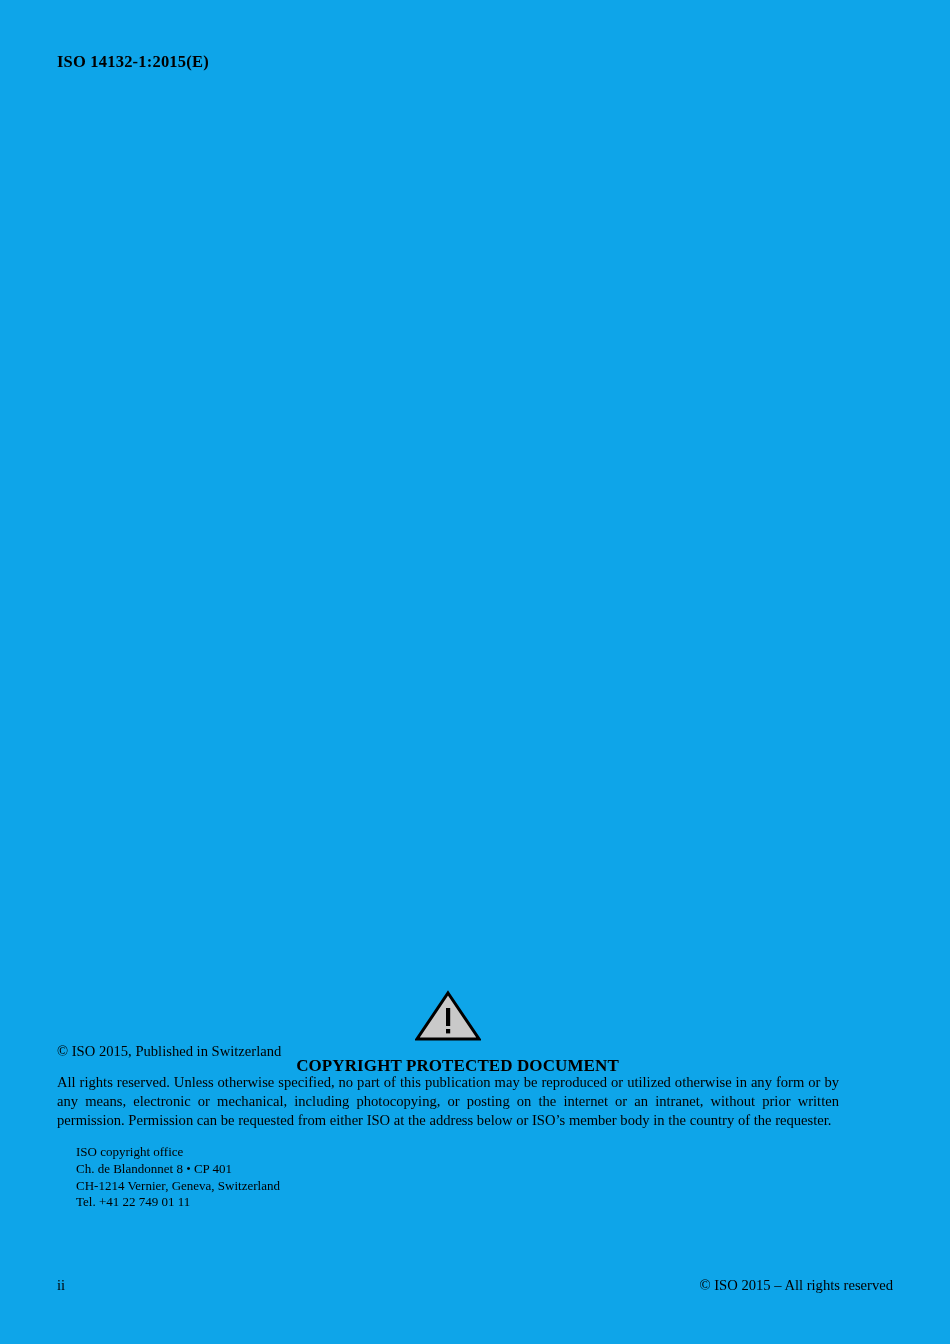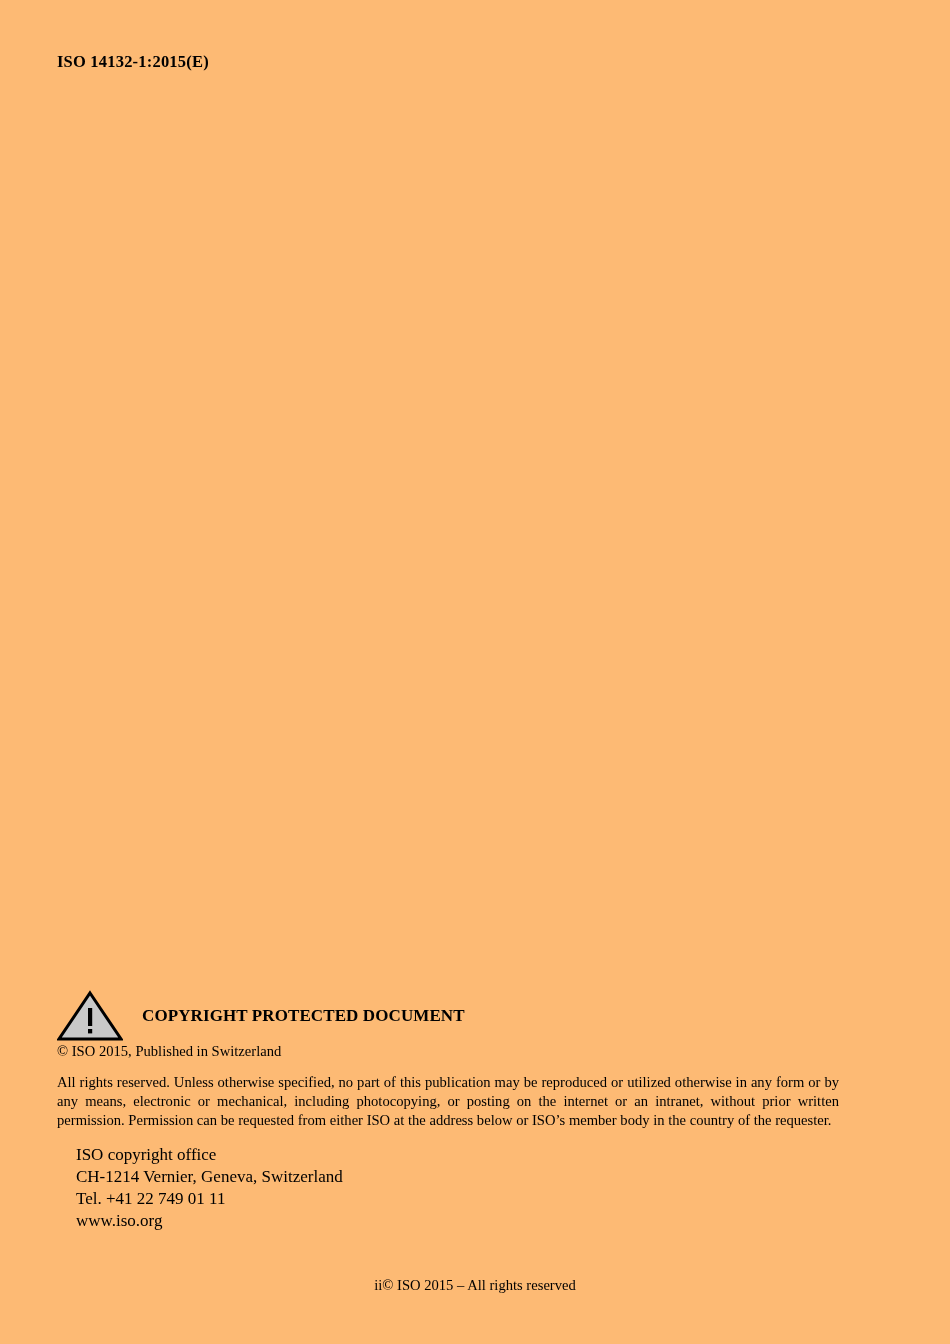--- a/index.html
+++ b/index.html
@@ -4,21 +4,21 @@
 <style>
   html, body {
     margin: 0;
     padding: 0;
     background: #ffffff;
   }
   .page {
     position: relative;
     width: 950px;
     height: 1344px;
-    background: #fdba74;
+    background: #0ea5e9;
     font-family: "Liberation Serif", serif;
     color: #000000;
     box-sizing: border-box;
     overflow: hidden;
   }
   .header-id {
     position: absolute;
     top: 52px;
     left: 57px;
     font-family: "Liberation Serif", serif;
@@ -29,20 +29,21 @@
   .copyright-block {
     position: absolute;
     left: 57px;
     top: 990px;
     width: 782px;
   }
   .cp-title-row {
     display: flex;
     align-items: center;
     height: 52px;
+    flex-direction: column;
   }
   .warn-icon {
     width: 66px;
     height: 52px;
     flex: 0 0 66px;
     position: relative;
   }
   .warn-icon svg {
     display: block;
   }
@@ -60,33 +61,33 @@
   }
   .cp-para {
     font-size: 14.6px;
     margin-top: 13px;
     line-height: 1.30;
     text-align: justify;
   }
   .cp-address {
     margin-top: 14px;
     margin-left: 19px;
-    font-size: 17px;
+    font-size: 13px;
     line-height: 1.29;
   }
   .cp-address div {
     white-space: pre;
   }
   .footer {
     position: absolute;
     left: 57px;
     right: 57px;
     top: 1277px;
     display: flex;
-    justify-content: center;
+    justify-content: space-between;
     align-items: baseline;
     font-size: 14.6px;
   }
   .footer-left {
     font-size: 14.6px;
   }
   .footer-right {
     font-size: 14.6px;
   }
 </style>
@@ -109,23 +110,23 @@
       </span>
       <span class="cp-title">COPYRIGHT PROTECTED DOCUMENT</span>
     </div>
 
     <div class="cp-line">©  ISO 2015, Published in Switzerland</div>
 
     <div class="cp-para">All rights reserved. Unless otherwise specified, no part of this publication may be reproduced or utilized otherwise in any form or by any means, electronic or mechanical, including photocopying, or posting on the internet or an intranet, without prior written permission. Permission can be requested from either ISO at the address below or ISO’s member body in the country of the requester.</div>
 
     <div class="cp-address">
       <div>ISO copyright office</div>
+      <div>Ch. de Blandonnet 8 • CP 401</div>
       <div>CH-1214 Vernier, Geneva, Switzerland</div>
       <div>Tel. +41 22 749 01 11</div>
-      <div>www.iso.org</div>
     </div>
 
   </div>
 
   <div class="footer">
     <div class="footer-left">ii</div>
     <div class="footer-right">© ISO 2015 – All rights reserved</div>
   </div>
 
 </div>

